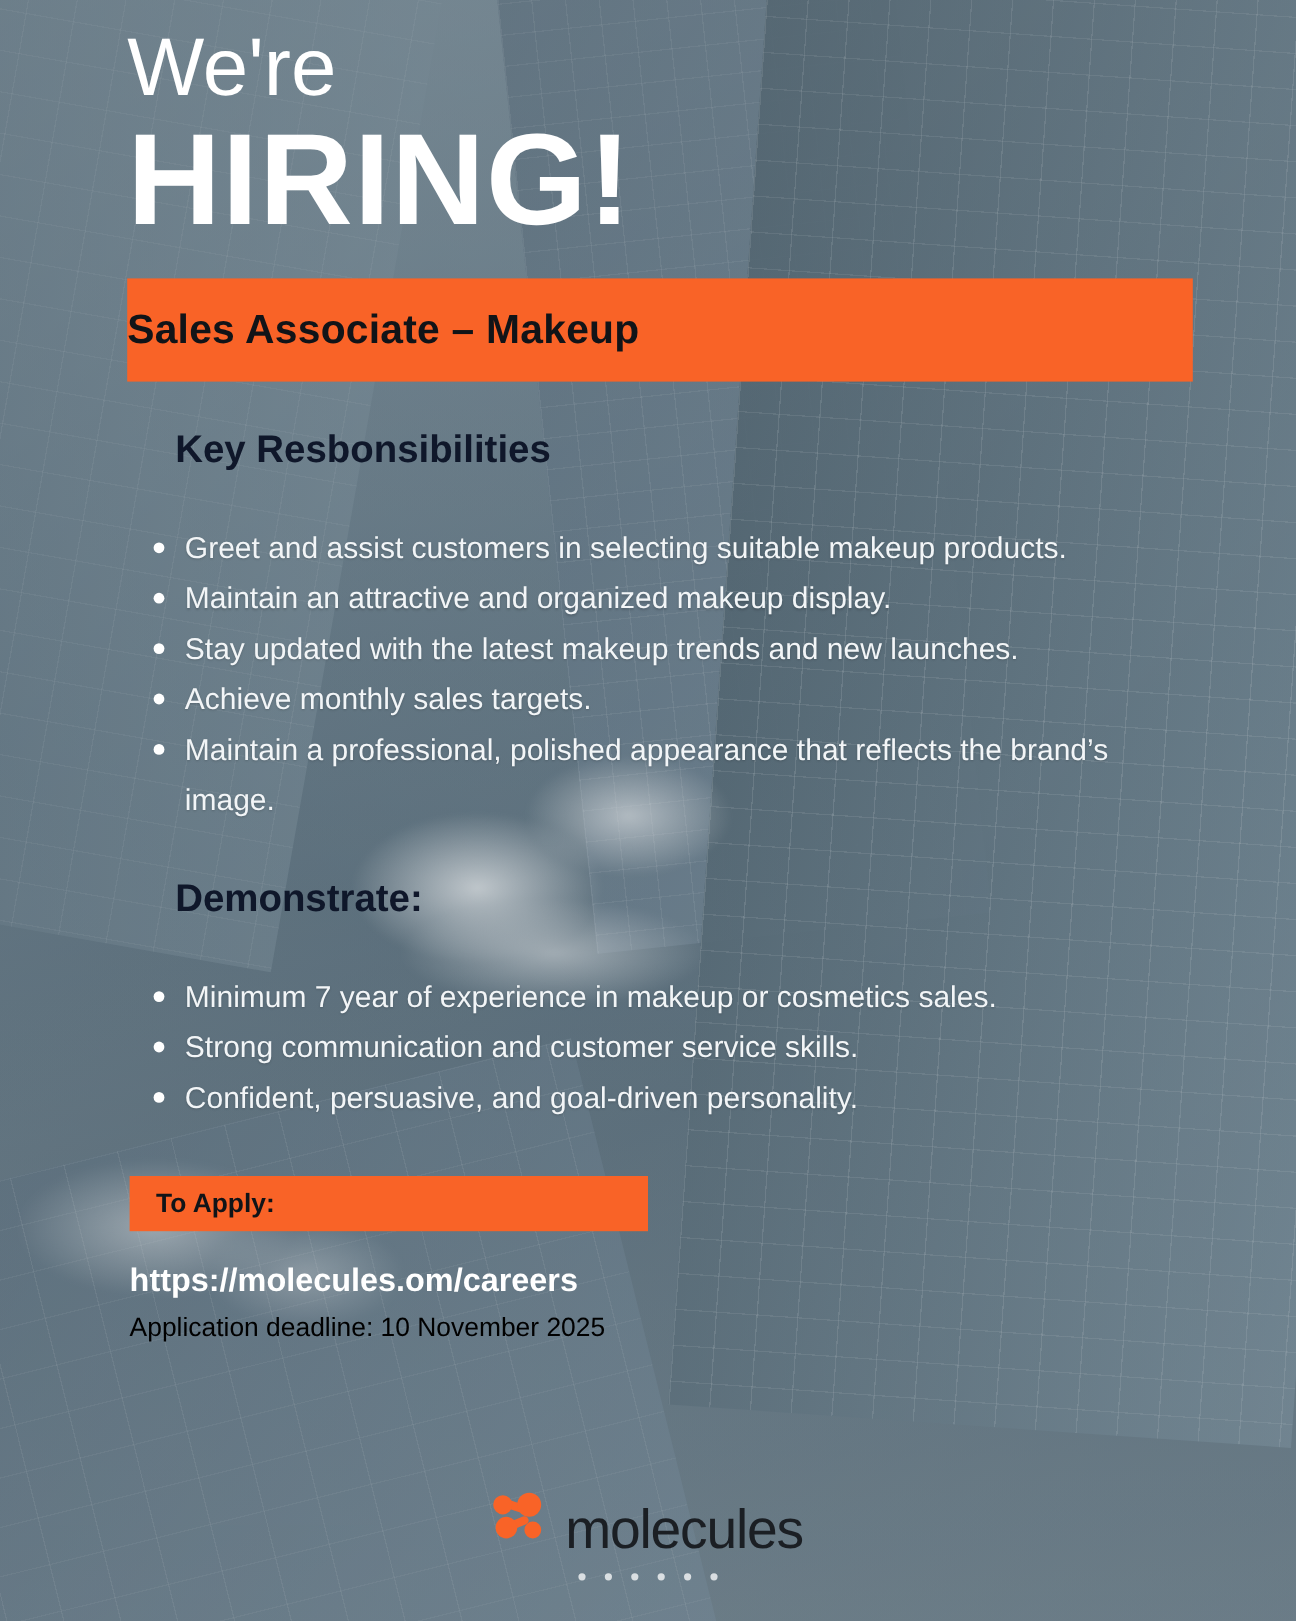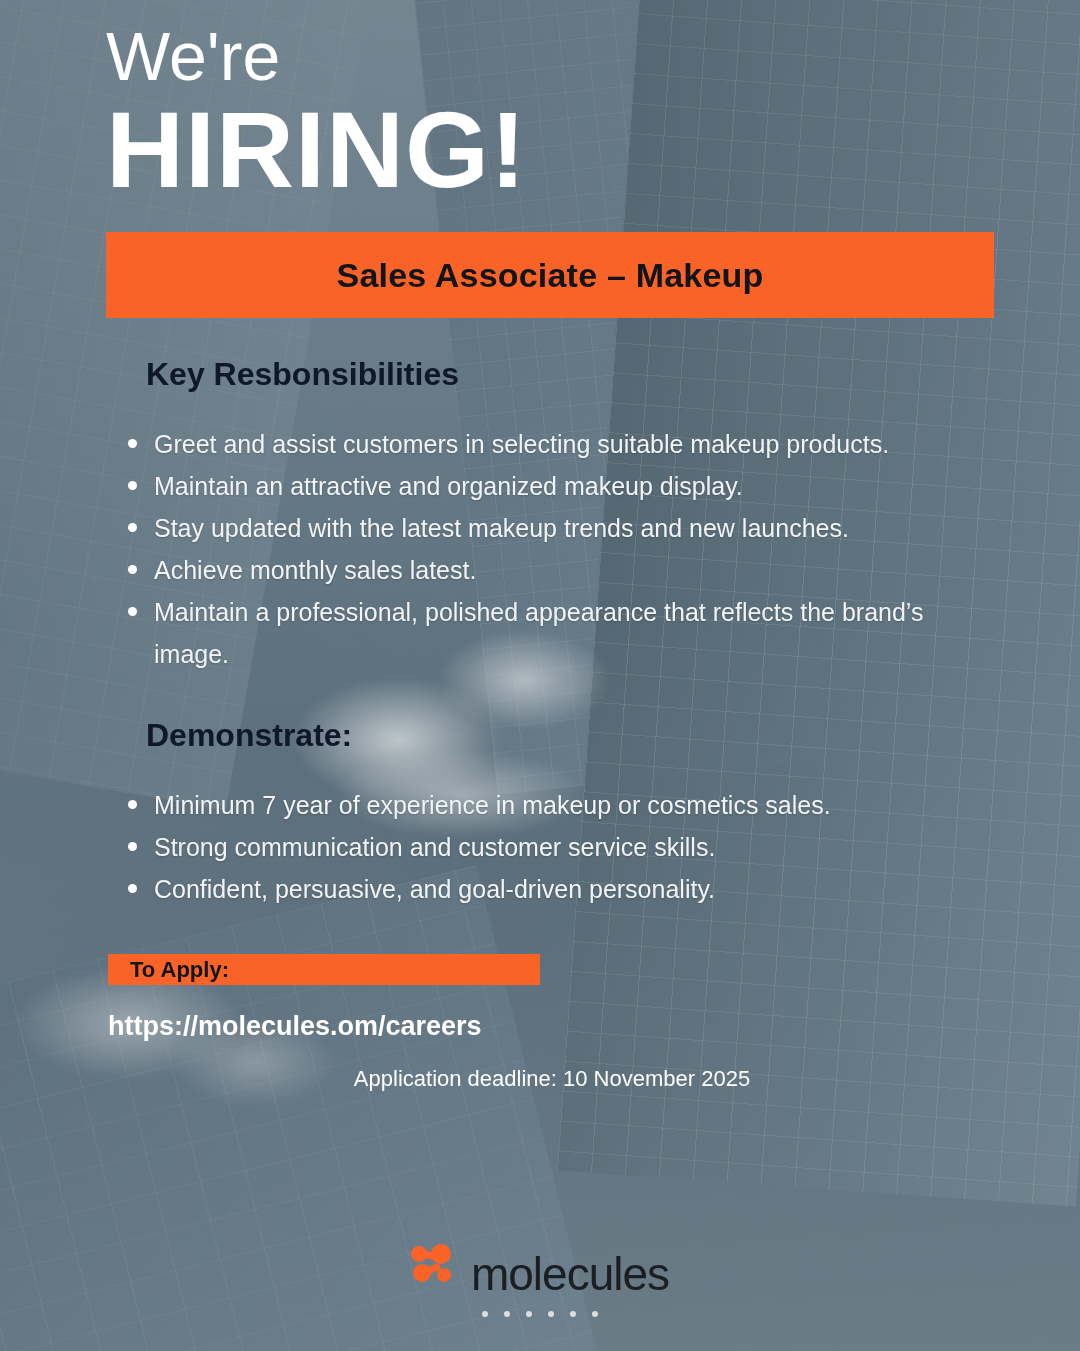--- a/index.html
+++ b/index.html
@@ -141,41 +141,41 @@
   }
 
   .title-bar {
     margin-top: 28px;
     margin-left: 22px;
     margin-right: 2px;
     background: #F96327;
     height: 86px;
     display: flex;
     align-items: center;
-    justify-content: center;
+    justify-content: flex-start;
   }
   .title-bar span {
     color: #111418;
     font-size: 34px;
     font-weight: 700;
     letter-spacing: .2px;
   }
 
   .section-heading {
     color: #0f172a;
     font-size: 32px;
     font-weight: 700;
     margin-top: 38px;
     margin-left: 62px;
   }
   .section-heading.req { margin-top: 42px; margin-left: 62px; }
 
   ul.bullets {
     list-style: none;
-    margin-top: 30px;
+    margin-top: 43px;
     margin-left: 24px;
   }
   ul.bullets li {
     position: relative;
     color: #f2f5f7;
     font-size: 25px;
     line-height: 1.68;
     padding-left: 46px;
     font-weight: 400;
     text-shadow: 0 1px 2px rgba(0,0,0,.18);
@@ -188,21 +188,21 @@
     width: 9px;
     height: 9px;
     border-radius: 50%;
     background: #ffffff;
   }
 
   .apply-bar {
     margin-top: 44px;
     margin-left: 24px;
     width: 432px;
-    height: 31px;
+    height: 46px;
     background: #F96327;
     display: flex;
     align-items: center;
     padding-left: 22px;
   }
   .apply-bar span {
     color: #111418;
     font-size: 22px;
     font-weight: 700;
   }
@@ -211,26 +211,25 @@
     margin-top: 26px;
     margin-left: 24px;
     color: #ffffff;
     font-size: 27px;
     font-weight: 700;
     text-decoration: none;
     display: inline-block;
   }
 
   .deadline {
-    margin-top: 24px;
+    margin-top: 10px;
     margin-left: 24px;
-    color: #ffffff;
+    color: #000000;
     font-size: 22px;
     font-weight: 400;
-    text-align: center;
   }
 
   
   .footer {
     position: absolute;
     left: 0;
     right: 0;
     bottom: 34px;
     display: flex;
     flex-direction: column;
@@ -295,21 +294,21 @@
 
     <div class="title-bar">
       <span>Sales Associate – Makeup</span>
     </div>
 
     <div class="section-heading">Key Resbonsibilities</div>
     <ul class="bullets">
       <li>Greet and assist customers in selecting suitable makeup products.</li>
       <li>Maintain an attractive and organized makeup display.</li>
       <li>Stay updated with the latest makeup trends and new launches.</li>
-      <li>Achieve monthly sales latest.</li>
+      <li>Achieve monthly sales targets.</li>
       <li>Maintain a professional, polished appearance that reflects the brand’s image.</li>
     </ul>
 
     <div class="section-heading req">Demonstrate:</div>
     <ul class="bullets">
       <li>Minimum 7 year of experience in makeup or cosmetics sales.</li>
       <li>Strong communication and customer service skills.</li>
       <li>Confident, persuasive, and goal-driven personality.</li>
     </ul>
 

